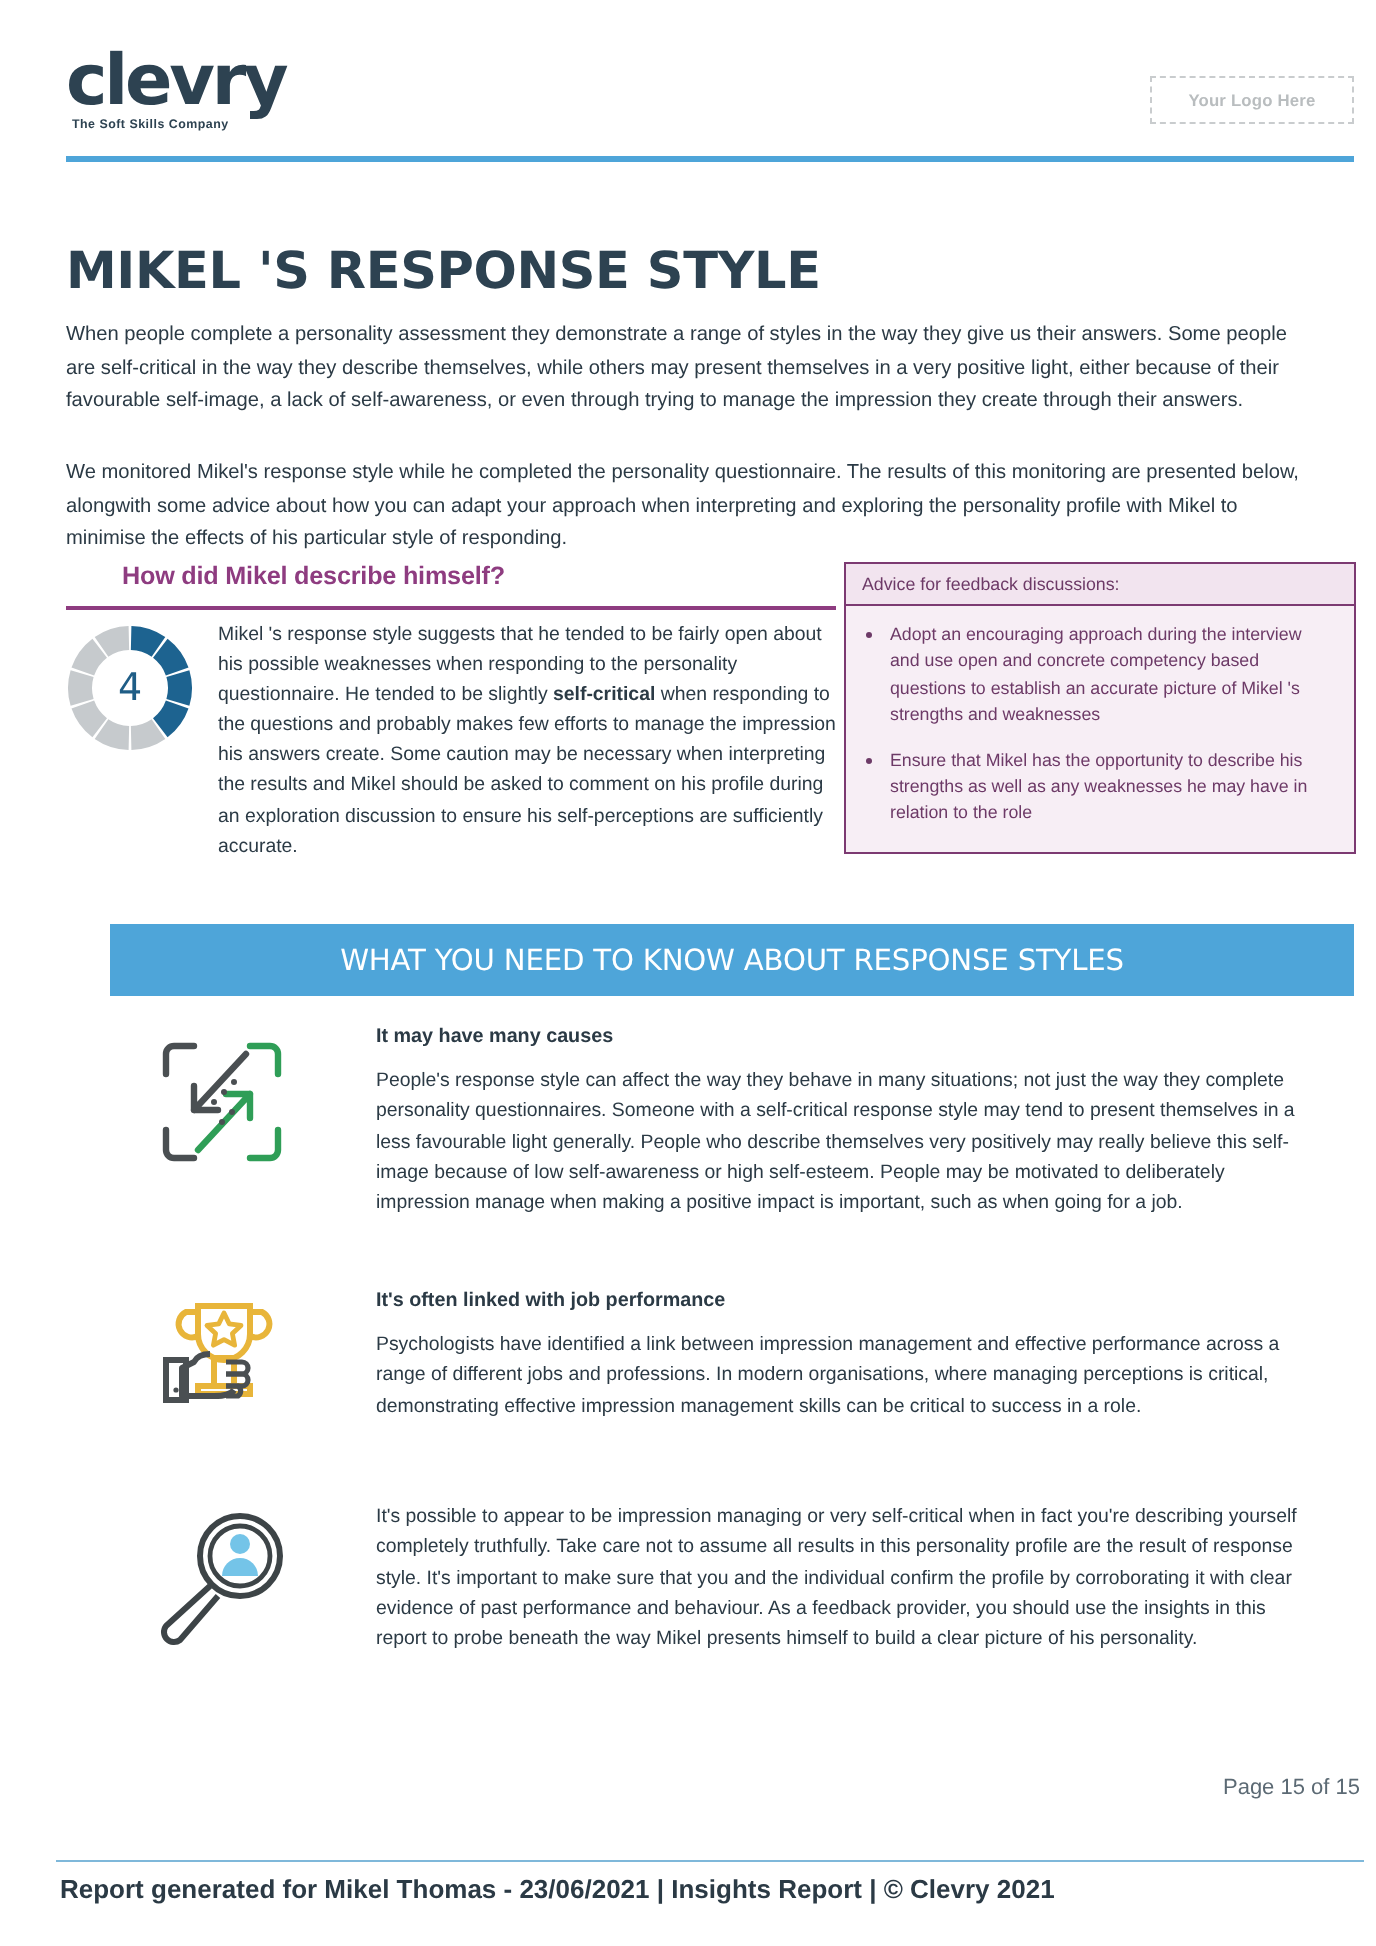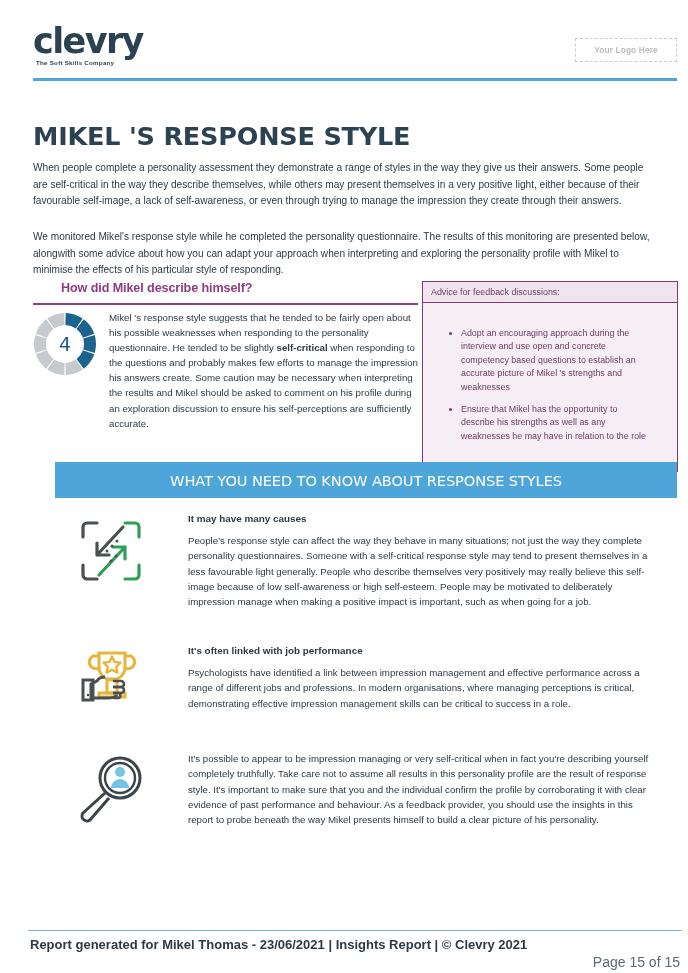--- a/index.html
+++ b/index.html
@@ -163,21 +163,21 @@
     box-sizing: border-box;
   }
   .advice-title {
     padding: 5px 8px 5px 8px;
     font-size: 8.9px;
     color: #6d3a67;
     border-bottom: 1px solid #7c3a72;
     background: #f2e4ef;
   }
   .advice-list {
-    margin: 16px;
+    margin: 0;
     padding: 8px 10px 10px 22px;
     list-style: disc;
     font-size: 8.9px;
     line-height: 13.4px;
     color: #6d3a67;
   }
   .advice-list li { margin-bottom: 9px; }
   .advice-list li:last-child { margin-bottom: 2px; }
 
   
@@ -243,22 +243,22 @@
     position: absolute;
     left: 30px;
     top: 937px;
     font-size: 13px;
     font-weight: 700;
     color: #2b3a45;
   }
   .footer-right {
     position: absolute;
     right: 30px;
-    top: 954px;
-    font-size: 14px;
+    top: 888px;
+    font-size: 11px;
     color: #5c6a74;
   }
 </style>
 </head>
 <body>
 
 <div class="page">
 
   <div class="header">
     <div class="logo-wrap">

